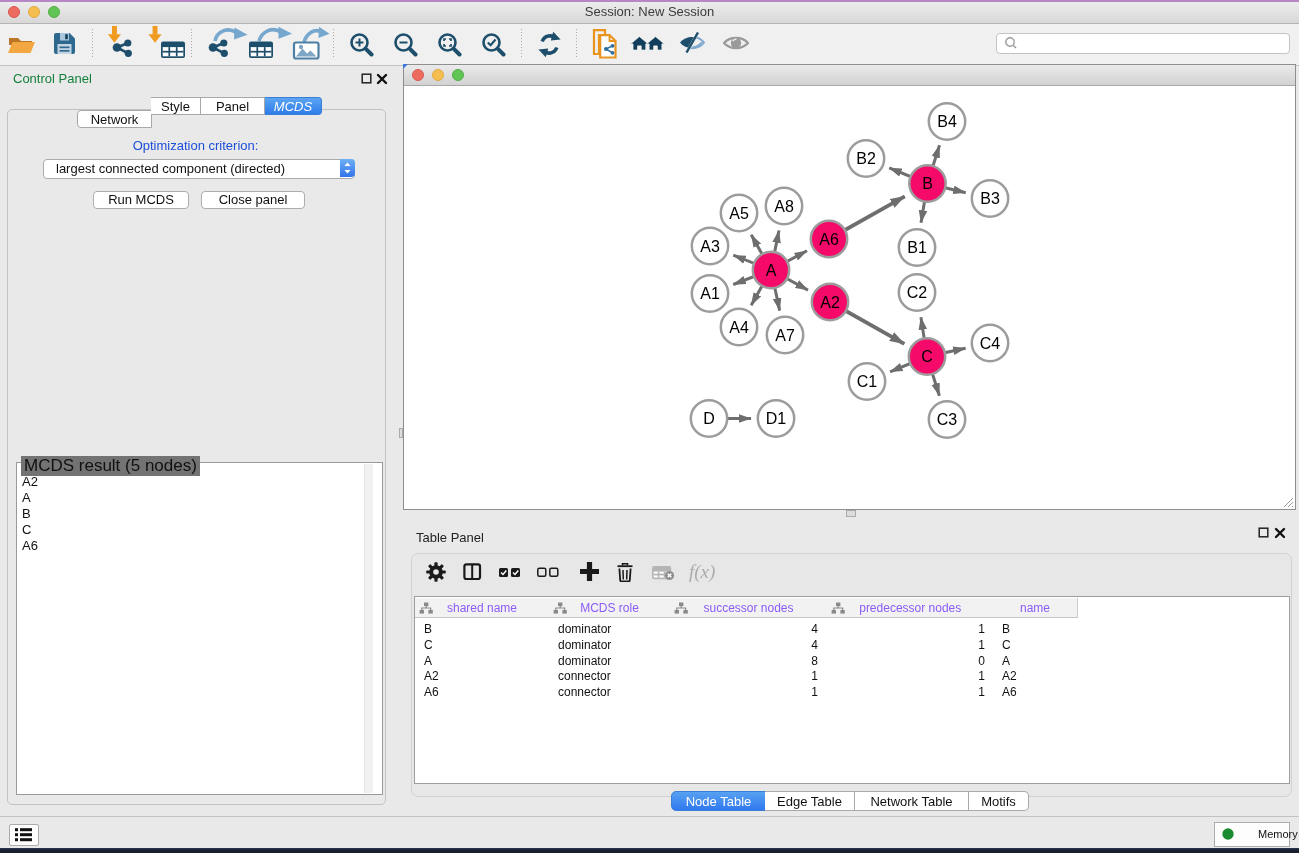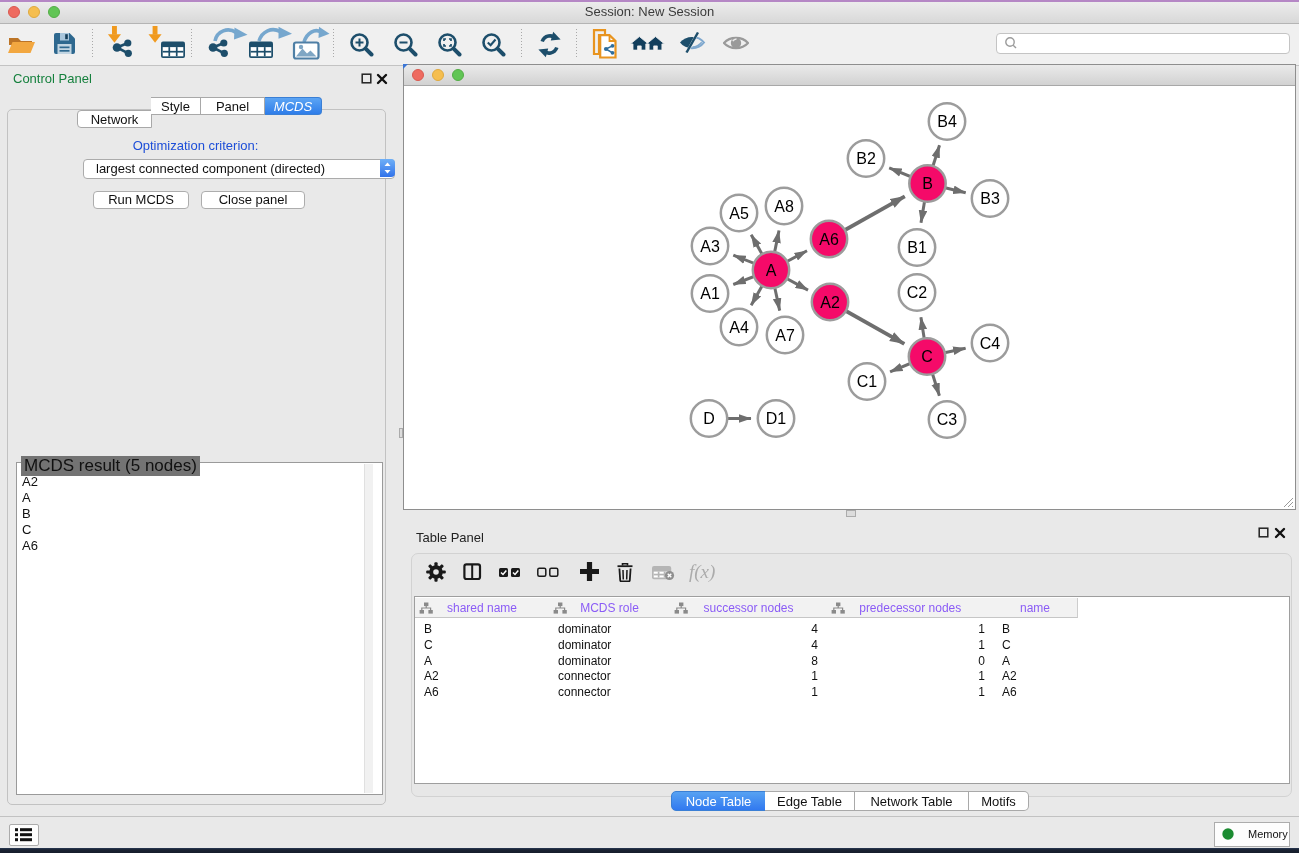--- a/index.html
+++ b/index.html
@@ -11,21 +11,21 @@
 .tl{width:12px;height:12px;border-radius:50%;top:5.7px;box-sizing:border-box;}
 #titleTxt{left:0;top:2px;width:1299px;height:21px;line-height:20px;text-align:center;font-size:13px;color:#3B3B3B;}
 #toolbar{left:0;top:24px;width:1299px;height:41px;background:#F0F0F0;border-bottom:1px solid #C3C3C3;}
 .sep{top:29px;width:1px;height:29px;background-image:linear-gradient(#A9A9A9 33%,rgba(0,0,0,0) 0%);background-size:1px 3px;}
 #search{left:996px;top:32.5px;width:292px;height:19px;background:#fff;border:1px solid #C4C4C4;border-radius:4px;}
 #cpTitle{left:13px;top:71px;font-size:13px;color:#15803d;}
 .tab{position:absolute;top:0;height:16px;border:1px solid #A8A8A8;border-left:none;background:#fff;text-align:center;line-height:17px;color:#111;font-size:13px;}
 .tabSel{background:linear-gradient(#5CA5F4,#2E7DE9);color:#fff;border-color:#3A7FD5;}
 #cpPane{left:7px;top:109px;width:377px;height:694px;border:1px solid #C2C2C2;border-radius:5px;background:#E9E9E9;}
 #optLbl{left:0px;top:138px;width:391px;text-align:center;font-size:13px;color:#1d4ed8;}
-#combo{left:43px;top:159px;width:310px;height:18px;background:#fff;border:1px solid #ABABAB;border-radius:4px;font-size:13px;line-height:18px;color:#111;margin-left:40px;}
+#combo{left:43px;top:159px;width:310px;height:18px;background:#fff;border:1px solid #ABABAB;border-radius:4px;font-size:13px;line-height:18px;color:#111;}
 #comboBtn{right:-1px;top:-1px;width:15px;height:18px;border-radius:0 4px 4px 0;background:linear-gradient(#6FB0F7,#3273EA);position:absolute;}
 .btn{height:16px;background:#fff;border:1px solid #ADADAD;border-radius:4px;text-align:center;font-size:13px;line-height:16px;color:#111;}
 #mcdsBox{left:16px;top:462px;width:365px;height:331px;background:#fff;border:1px solid #9A9A9A;}
 #mcdsTitle{left:21px;top:456px;background:#737373;padding:0 3px;font-size:17px;color:#111;}
 #mcdsList{left:22px;top:474px;font-size:13px;line-height:16px;color:#111;}
 #mcdsScroll{left:347px;top:1px;width:8px;height:329px;background:#F1F1F1;border-left:1px solid #E0E0E0;position:absolute;}
 #netwin{left:403px;top:64px;width:893px;height:446px;border:1px solid #8E8E8E;background:#fff;box-sizing:border-box;}
 #nettitle{left:0;top:0;width:100%;height:20px;background:linear-gradient(#EAEAEA,#D2D2D2);border-bottom:1px solid #A8A8A8;position:absolute;}
 #netTxt{width:100%;text-align:center;line-height:20px;font-size:13px;color:#333;position:absolute;}
 #tpTitle{left:416px;top:530px;font-size:13px;color:#222;}
@@ -446,15 +446,15 @@
 <rect x="3" y="8.2" width="3" height="3" fill="#111"></rect>
       <rect x="8" y="8.2" width="12" height="3" fill="#111"></rect>
 <rect x="3" y="13.2" width="3" height="3" fill="#111"></rect>
       <rect x="8" y="13.2" width="12" height="3" fill="#111"></rect>
 </svg>
   </div>
 <div class="abs" id="memBtn">
     <svg width="13" height="13" style="position:absolute;left:7px;top:5px">
       <circle cx="6" cy="6" r="5.7" fill="#1B8B31"></circle>
     </svg>
-    <span style="position:absolute;left:13px;top:5px;padding-left:20px;">Memory</span>
+    <span style="position:absolute;left:23px;top:5px;padding-left:20px;">Memory</span>
   </div>
 <div class="abs" id="deskBot"></div>
 
 </body></html>

